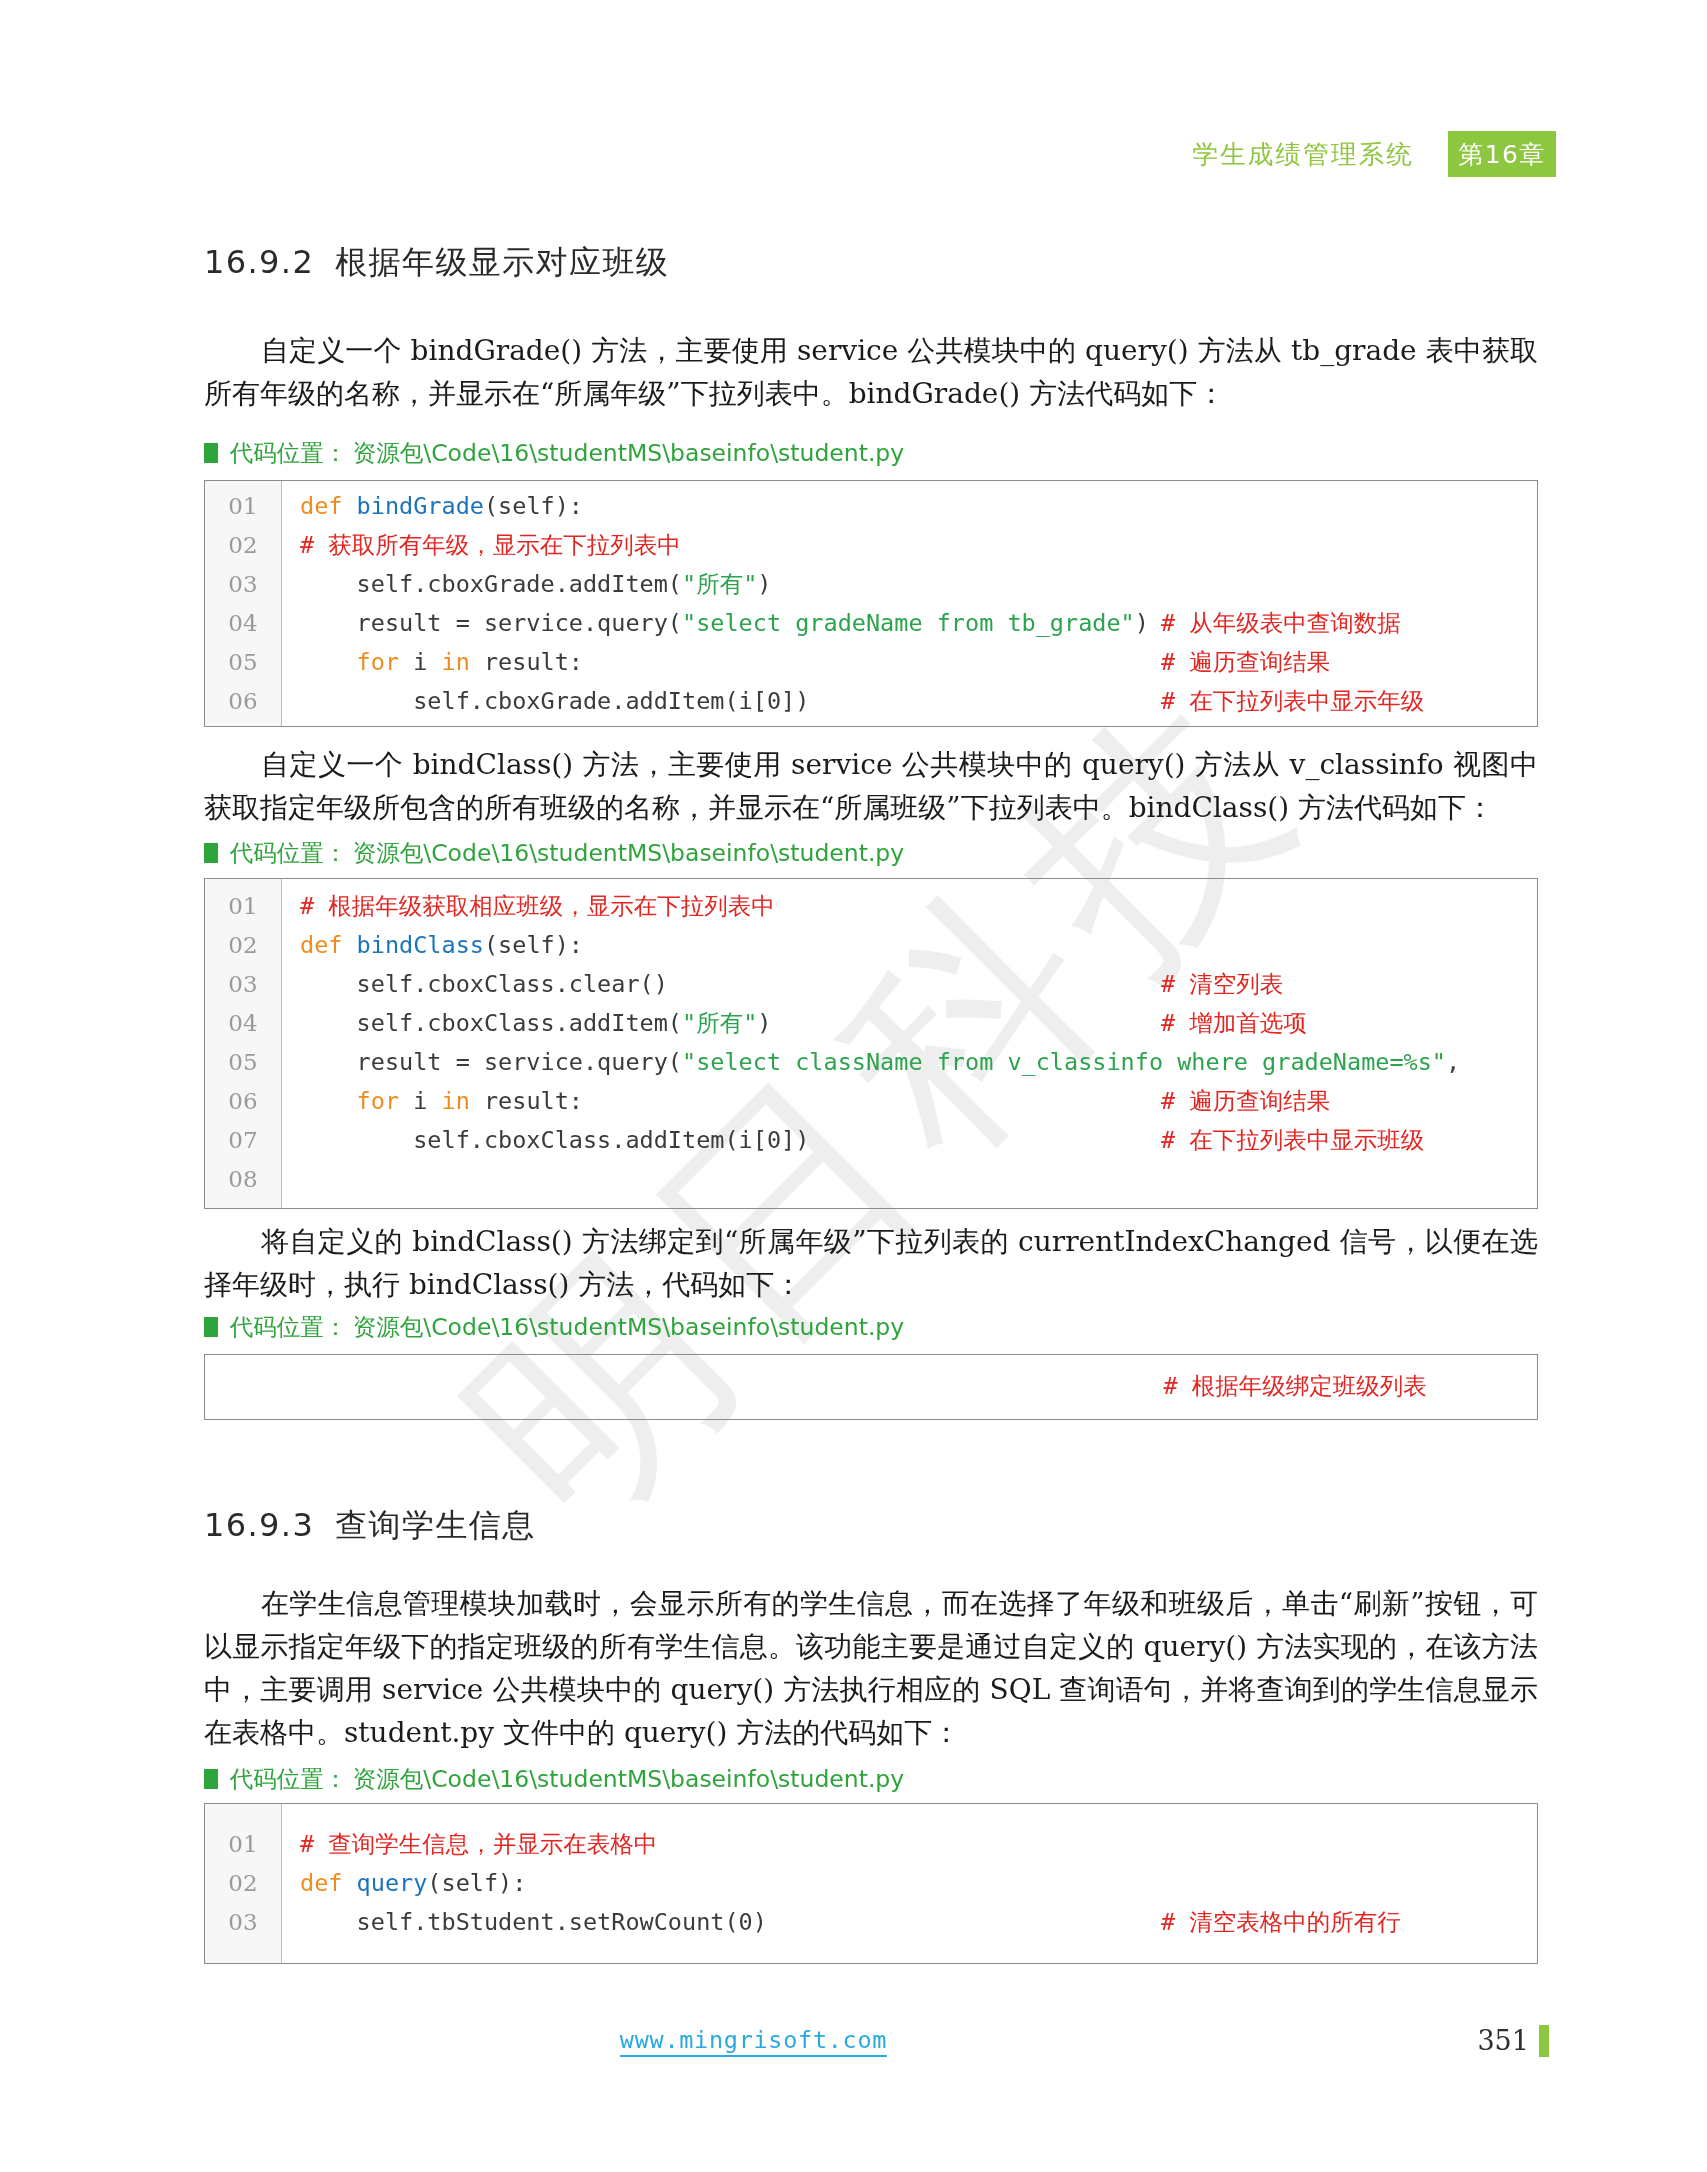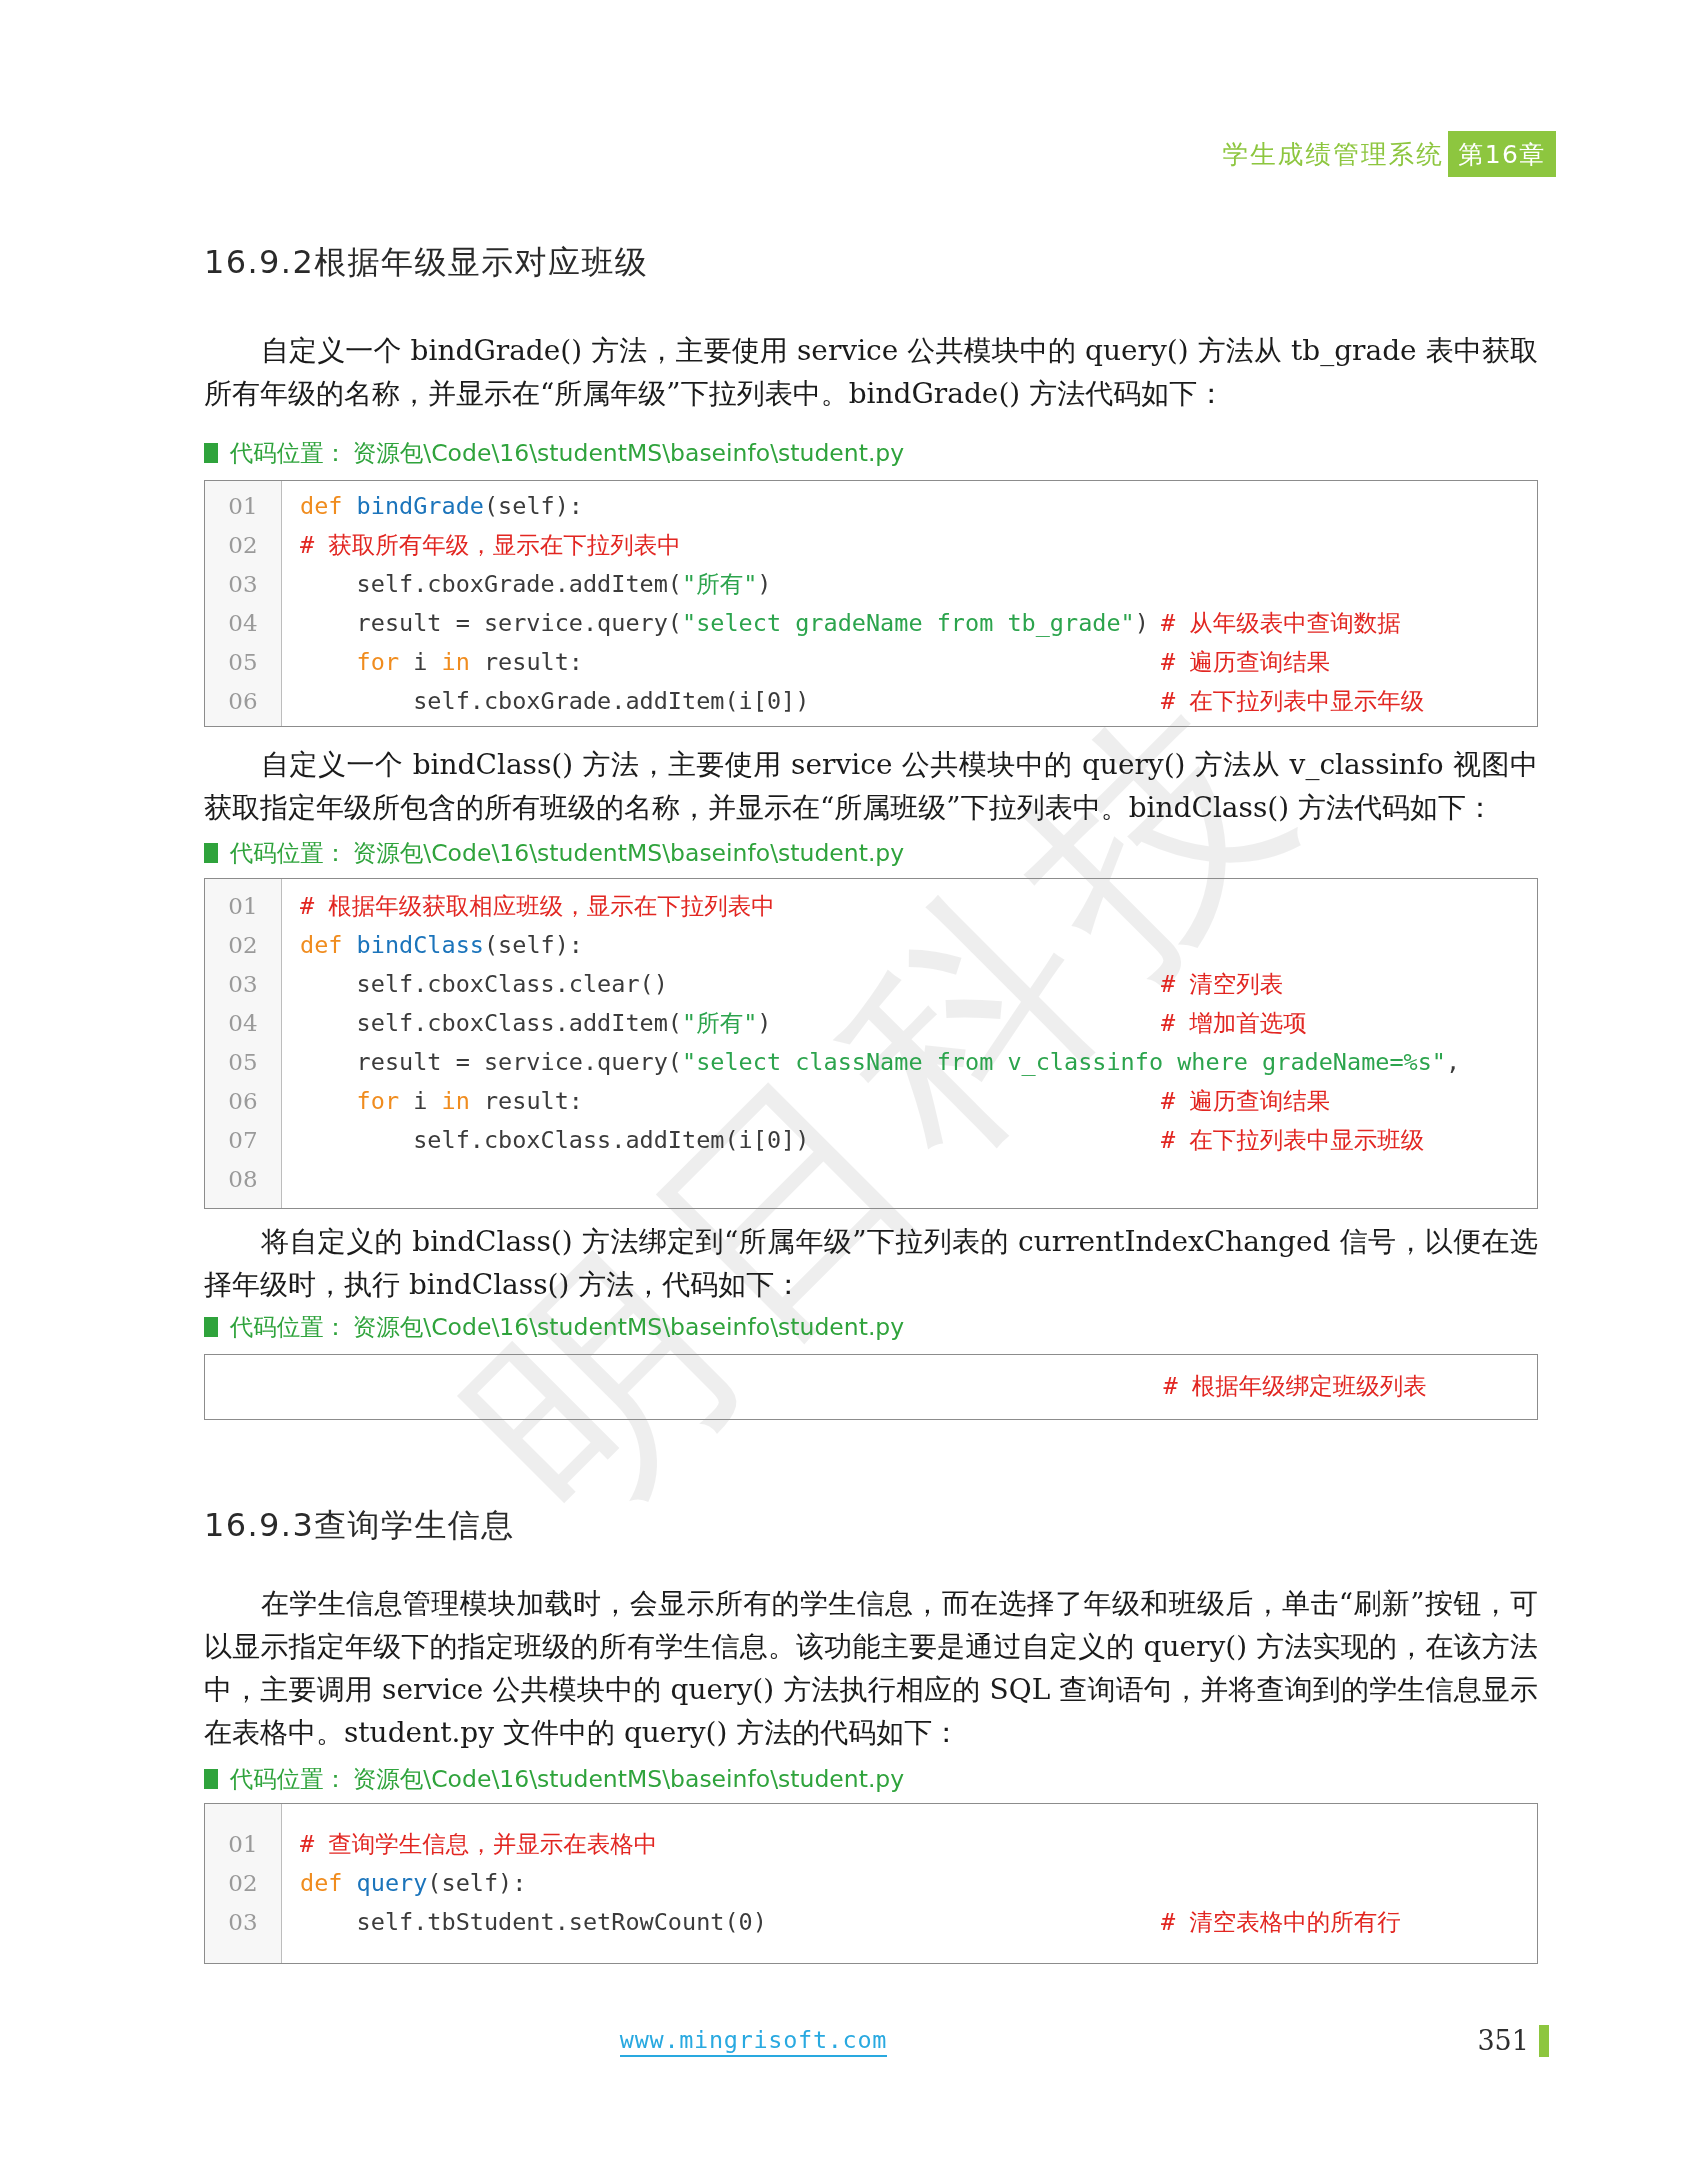--- a/index.html
+++ b/index.html
@@ -35,36 +35,36 @@
   }
   .content-layer{position:relative;z-index:1;}
   
   .page-header{
     position:absolute;top:131px;right:151px;height:46px;
     display:flex;align-items:center;
   }
   .header-title{
     font-family:"DejaVu Sans", sans-serif;
     font-size:25.6px;color:var(--accent-green);
-    letter-spacing:2.1px;margin-right:4px;
+    letter-spacing:2.1px;margin-right:34px;
   }
   .chapter-badge{
     width:108px;height:46px;background:var(--accent-green);
     color:#ffffff;font-family:"DejaVu Sans", sans-serif;
     font-size:25px;display:flex;align-items:center;justify-content:center;
     letter-spacing:1.4px;
   }
   
   .h2{
     position:absolute;left:204px;width:1334px;
     font-family:"DejaVu Sans", sans-serif;
     font-size:32px;font-weight:500;color:#2a2a2a;
     letter-spacing:1.4px;
   }
-  .h2 .h2t{}
+  .h2 .h2t{margin-left:21px;}
   .h2-1{top:241px;}
   .h2-2{top:1504px;}
   
   .para{
     position:absolute;left:204px;width:1334px;
     font-size:28px;line-height:43px;color:#1b1b1b;
     text-align:justify;text-indent:57px;
   }
   .p1{top:329px;}
   .p2{top:743px;}

